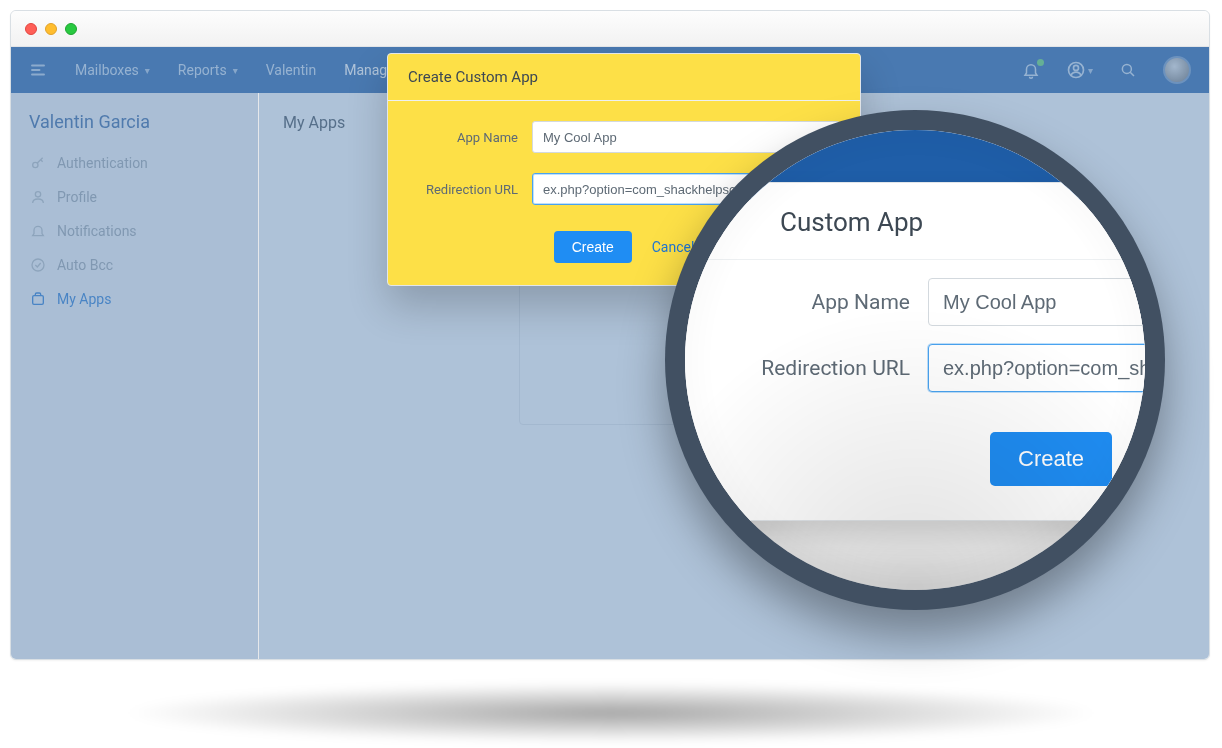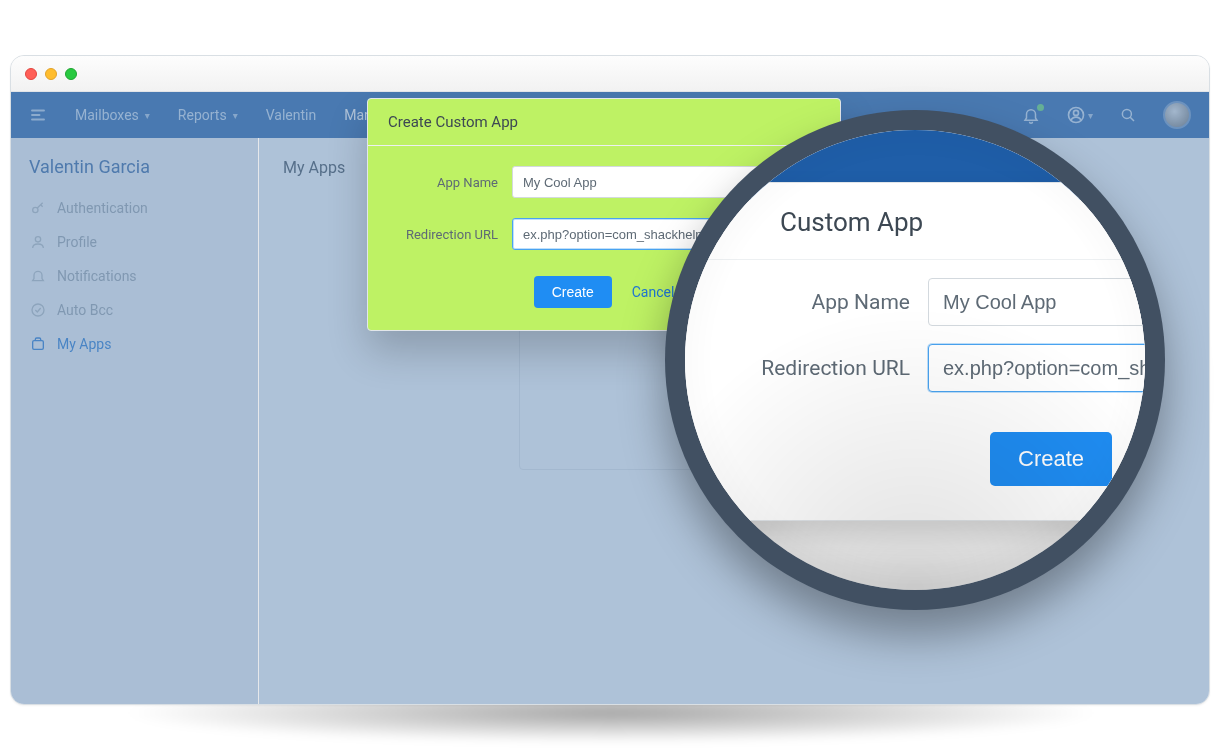--- a/index.html
+++ b/index.html
@@ -17,26 +17,25 @@
     height: 60px;
     background: radial-gradient(ellipse at center, rgba(0,0,0,0.35) 0%, rgba(0,0,0,0) 70%);
     filter: blur(4px);
     z-index: 0;
   }
   .mac-window {
     position: absolute;
     top: 10px; left: 10px;
     width: 1200px; height: 650px;
     border: 1px solid #d9dfe4;
-    border-radius: 14px;
+    border-radius: 6px;
     overflow: hidden;
     background: #f6f7f8;
     z-index: 1;
     box-shadow: 0 1px 2px rgba(0,0,0,0.05);
-    margin-top: 45px;
   }
   
   .title-bar {
     height: 36px;
     background: linear-gradient(#fdfdfd,#f2f2f2);
     border-bottom: 1px solid #e2e4e7;
     display: flex;
     align-items: center;
     padding-left: 14px;
     gap: 8px;
@@ -133,23 +132,23 @@
     top:64px; left:260px;
     width:520px; height:268px;
     border:1px solid #e6e8eb;
     border-radius:4px;
   }
 
   
   .modal {
     position:absolute;
     top: 42px; 
-    left: 356px;
+    left: 376px;
     width: 474px;
-    background:#bef264;
+    background:#fde047;
     border:1px solid #e2e6ea;
     border-radius:4px;
     box-shadow: 0 20px 40px rgba(0,0,0,0.2);
     z-index: 10;
   }
   .modal-header {
     padding: 14px 20px;
     border-bottom:1px solid #edf0f2;
     color:#3d4853;
     font-size:15px;

